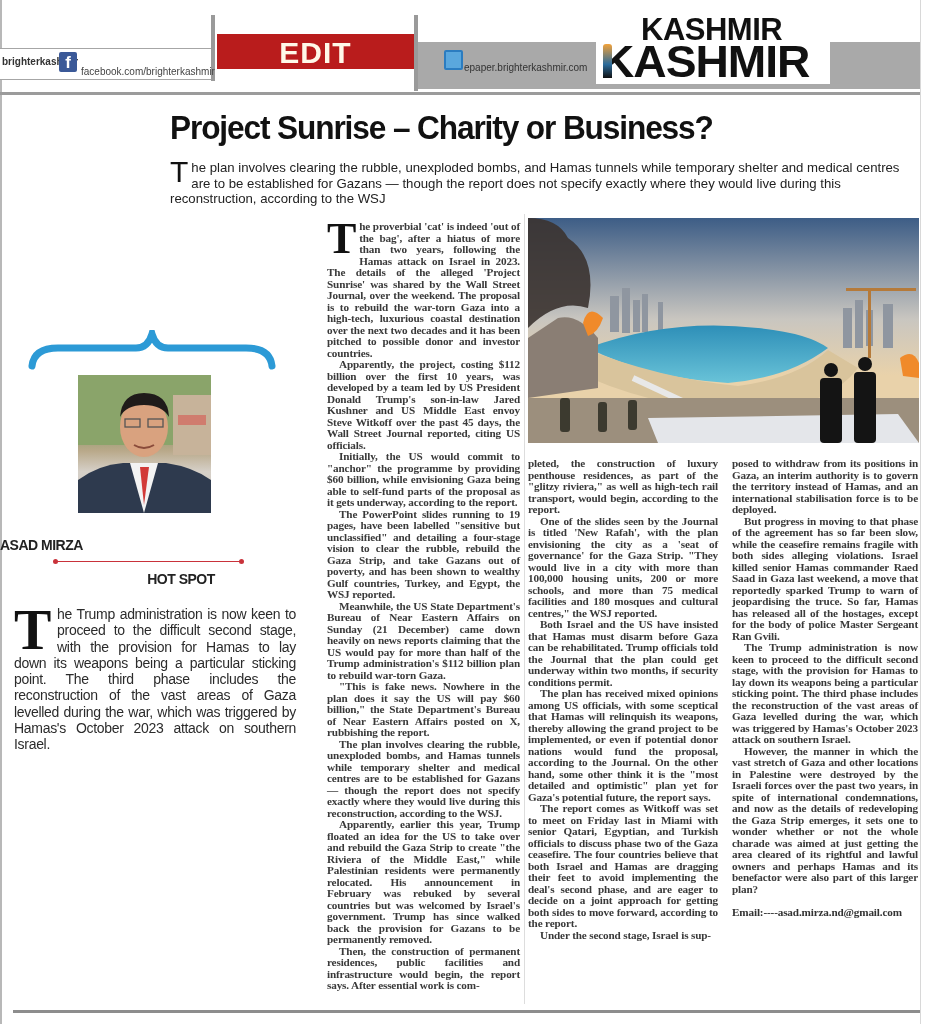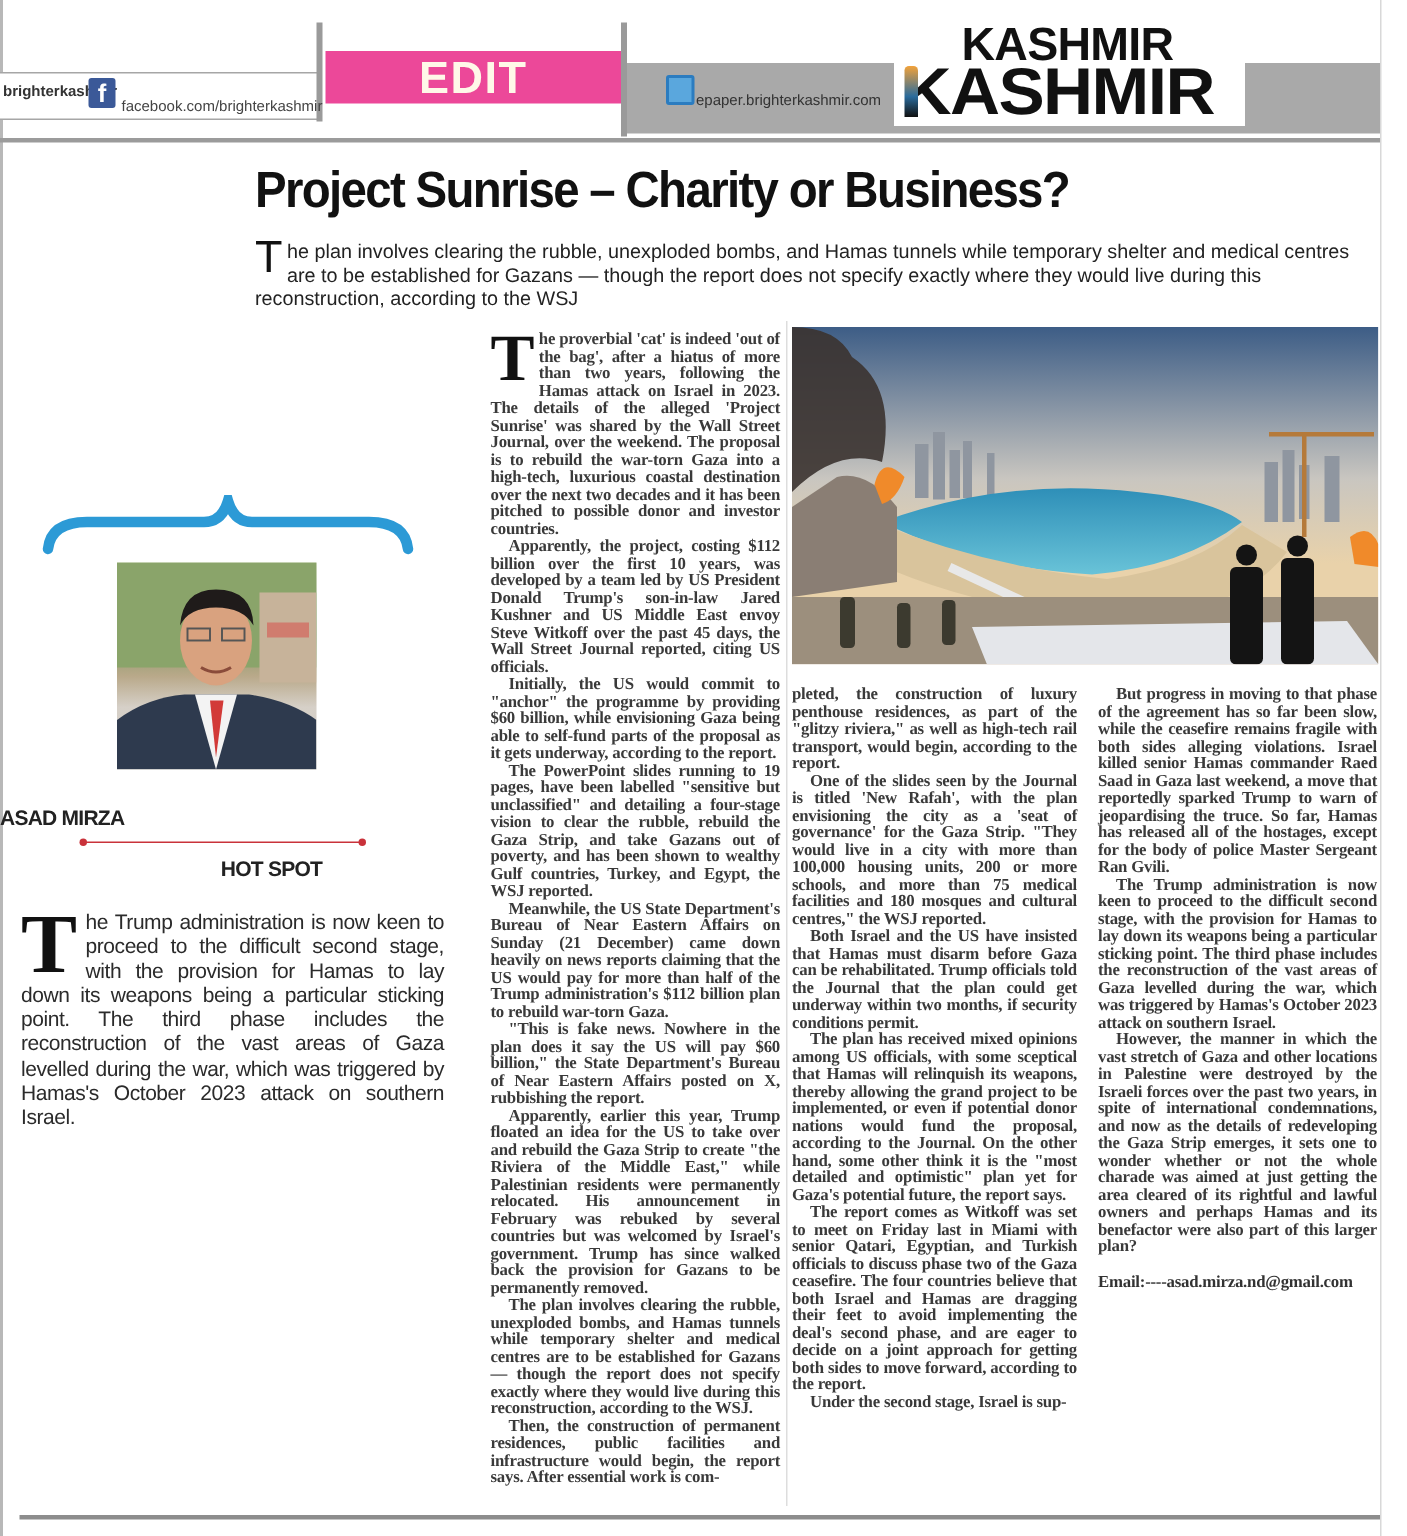--- a/index.html
+++ b/index.html
@@ -9,21 +9,21 @@
 
   
   .hdr-white { position:absolute; left:0; top:48px; width:212px; height:30px; border-top:1px solid #a6a6a6; border-bottom:1px solid #a6a6a6; background:#fff; }
   .hdr-sep { position:absolute; left:211px; top:15px; width:4px; height:66px; background:#9a9a9a; }
   .hdr-sep2 { position:absolute; left:414px; top:15px; width:4px; height:76px; background:#9a9a9a; }
   .hdr-gray { position:absolute; left:414px; top:42px; width:506px; height:47px; background:#a9a9a9; }
   .hdr-rule { position:absolute; left:0; top:92px; width:920px; height:3px; background:#9b9b9b; }
   .twitter { position:absolute; left:2px; top:56px; font:bold 10px "Liberation Sans", sans-serif; color:#333; }
   .fb-icon { position:absolute; left:59px; top:52px; width:18px; height:20px; background:#3b5998; color:#fff; font:bold 17px "Liberation Sans", sans-serif; text-align:center; line-height:22px; border-radius:2px; }
   .fb-text { position:absolute; left:81px; top:66px; font:10px "Liberation Sans", sans-serif; color:#444; }
-  .edit-box { position:absolute; left:217px; top:34px; width:197px; height:35px; background:#ec4899; color:#fff8e8; font:bold 30px "Liberation Sans", sans-serif; text-align:center; line-height:37px; letter-spacing:1px; }
+  .edit-box { position:absolute; left:217px; top:34px; width:197px; height:35px; background:#b91c1c; color:#fff8e8; font:bold 30px "Liberation Sans", sans-serif; text-align:center; line-height:37px; letter-spacing:1px; }
   .epaper-icon { position:absolute; left:444px; top:50px; width:15px; height:16px; background:#5aa7dd; border:2px solid #2b7cc0; border-radius:2px; }
   .epaper-text { position:absolute; left:464px; top:62px; font:10px "Liberation Sans", sans-serif; color:#333; }
   .logo-box { position:absolute; left:596px; top:40px; width:234px; height:44px; background:#fff; }
   .logo-top { position:absolute; left:641px; top:14px; font:bold 31px "Liberation Sans", sans-serif; color:#111; letter-spacing:-0.5px; line-height:31px; }
   .logo-bottom { position:absolute; left:601px; top:40px; font:bold 44px "Liberation Sans", sans-serif; color:#111; letter-spacing:-1px; line-height:44px; transform:scaleX(1.05); transform-origin:left; }
   .logo-flag { position:absolute; left:603px; top:44px; width:9px; height:34px; background:linear-gradient(#f2a23a,#2a6b9c 60%,#111); border-radius:3px 3px 0 0; }
 
   
   .headline { position:absolute; left:170px; top:108px; font:bold 34px "Liberation Sans", sans-serif; color:#111; letter-spacing:-1.2px; transform:scaleX(0.93); transform-origin:left; white-space:nowrap; }
   .deck { position:absolute; left:170px; top:160px; width:752px; font:13.2px/15.5px "Liberation Sans", sans-serif; color:#222; }
@@ -166,34 +166,35 @@
 
 <div class="col-divider"></div>
 
 <div class="col c1">
   <p class="first"><span class="dc">T</span><span>he proverbial 'cat' is indeed 'out of the bag', after a hiatus of more than two years, following the Hamas attack on Israel in 2023. The details of the alleged 'Project Sunrise' was shared by the Wall Street Journal, over the weekend. The proposal is to rebuild the war-torn Gaza into a high-tech, luxurious coastal destination over the next two decades and it has been pitched to possible donor and investor countries.</span></p>
   <p>Apparently, the project, costing $112 billion over the first 10 years, was developed by a team led by US President Donald Trump's son-in-law Jared Kushner and US Middle East envoy Steve Witkoff over the past 45 days, the Wall Street Journal reported, citing US officials.</p>
   <p>Initially, the US would commit to "anchor" the programme by providing $60 billion, while envisioning Gaza being able to self-fund parts of the proposal as it gets underway, according to the report.</p>
   <p>The PowerPoint slides running to 19 pages, have been labelled "sensitive but unclassified" and detailing a four-stage vision to clear the rubble, rebuild the Gaza Strip, and take Gazans out of poverty, and has been shown to wealthy Gulf countries, Turkey, and Egypt, the WSJ reported.</p>
   <p>Meanwhile, the US State Department's Bureau of Near Eastern Affairs on Sunday (21 December) came down heavily on news reports claiming that the US would pay for more than half of the Trump administration's $112 billion plan to rebuild war-torn Gaza.</p>
   <p>"This is fake news. Nowhere in the plan does it say the US will pay $60 billion," the State Department's Bureau of Near Eastern Affairs posted on X, rubbishing the report.</p>
+  <p>The plan involves clearing the rubble, unexploded bombs, and Hamas tunnels while temporary shelter and medical centres are to be established for Gazans — though the report does not specify exactly where they would live during this reconstruction, according to the WSJ.</p>
   <p>Apparently, earlier this year, Trump floated an idea for the US to take over and rebuild the Gaza Strip to create "the Riviera of the Middle East," while Palestinian residents were permanently relocated. His announcement in February was rebuked by several countries but was welcomed by Israel's government. Trump has since walked back the provision for Gazans to be permanently removed.</p>
-  <p>The plan involves clearing the rubble, unexploded bombs, and Hamas tunnels while temporary shelter and medical centres are to be established for Gazans — though the report does not specify exactly where they would live during this reconstruction, according to the WSJ.</p>
   <p>Then, the construction of permanent residences, public facilities and infrastructure would begin, the report says. After essential work is com-</p>
 </div>
 
 <div class="col c2">
   <p class="first">pleted, the construction of luxury penthouse residences, as part of the "glitzy riviera," as well as high-tech rail transport, would begin, according to the report.</p>
   <p>One of the slides seen by the Journal is titled 'New Rafah', with the plan envisioning the city as a 'seat of governance' for the Gaza Strip. "They would live in a city with more than 100,000 housing units, 200 or more schools, and more than 75 medical facilities and 180 mosques and cultural centres," the WSJ reported.</p>
   <p>Both Israel and the US have insisted that Hamas must disarm before Gaza can be rehabilitated. Trump officials told the Journal that the plan could get underway within two months, if security conditions permit.</p>
   <p>The plan has received mixed opinions among US officials, with some sceptical that Hamas will relinquish its weapons, thereby allowing the grand project to be implemented, or even if potential donor nations would fund the proposal, according to the Journal. On the other hand, some other think it is the "most detailed and optimistic" plan yet for Gaza's potential future, the report says.</p>
   <p>The report comes as Witkoff was set to meet on Friday last in Miami with senior Qatari, Egyptian, and Turkish officials to discuss phase two of the Gaza ceasefire. The four countries believe that both Israel and Hamas are dragging their feet to avoid implementing the deal's second phase, and are eager to decide on a joint approach for getting both sides to move forward, according to the report.</p>
   <p>Under the second stage, Israel is sup-</p>
 </div>
 
 <div class="col c3">
+  <p class="first">posed to withdraw from its positions in Gaza, an interim authority is to govern the territory instead of Hamas, and an international stabilisation force is to be deployed.</p>
   <p>But progress in moving to that phase of the agreement has so far been slow, while the ceasefire remains fragile with both sides alleging violations. Israel killed senior Hamas commander Raed Saad in Gaza last weekend, a move that reportedly sparked Trump to warn of jeopardising the truce. So far, Hamas has released all of the hostages, except for the body of police Master Sergeant Ran Gvili.</p>
   <p>The Trump administration is now keen to proceed to the difficult second stage, with the provision for Hamas to lay down its weapons being a particular sticking point. The third phase includes the reconstruction of the vast areas of Gaza levelled during the war, which was triggered by Hamas's October 2023 attack on southern Israel.</p>
   <p>However, the manner in which the vast stretch of Gaza and other locations in Palestine were destroyed by the Israeli forces over the past two years, in spite of international condemnations, and now as the details of redeveloping the Gaza Strip emerges, it sets one to wonder whether or not the whole charade was aimed at just getting the area cleared of its rightful and lawful owners and perhaps Hamas and its benefactor were also part of this larger plan?</p>
   <p class="email">Email:----asad.mirza.nd@gmail.com</p>
 </div>
 
 <div class="bottom-rule"></div>
 
 </body></html>

